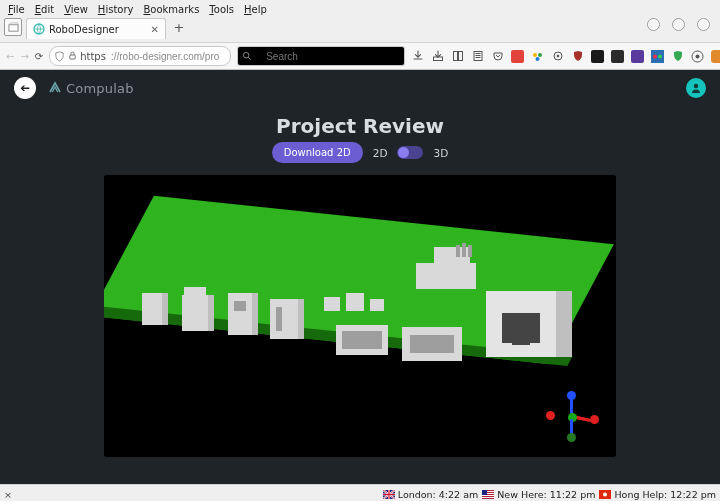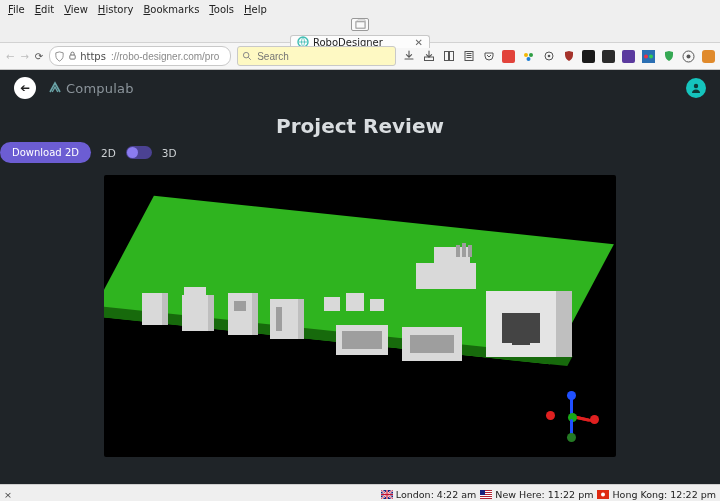--- a/index.html
+++ b/index.html
@@ -4,54 +4,54 @@
 <style>
   html, body { margin:0; padding:0; font-family: "DejaVu Sans", Arial, sans-serif; }
   body { width:720px; height:501px; overflow:hidden; background:#d8d8d8; color:#222; }
 
   
   .menubar { height:18px; background:#efefef; display:flex; align-items:center; font-size:10px; padding:0 4px; gap:2px; }
   .menubar span { padding:0 4px; cursor:default; }
   .menubar span::first-letter { text-decoration:underline; }
 
   
-  .tabstrip { height:24px; background:#efefef; display:flex; align-items:center; padding:0 4px; gap:4px;flex-direction:column; }
+  .tabstrip { height:24px; background:#efefef; display:flex; padding:0 4px; gap:4px; }
   .winicon { width:16px; height:16px; border:1px solid #999; border-radius:2px; background:#fafafa; display:flex; align-items:center; justify-content:center; font-size:9px; color:#777; }
   .tab { height:20px; min-width:126px; background:#fcfcfc; border:1px solid #c8c8c8; border-bottom:none; border-radius:3px 3px 0 0; display:flex; align-items:center; padding:0 6px; gap:4px; font-size:10px; }
   .tab .fav { width:12px; height:12px; }
   .tab .ttitle { flex:1; white-space:nowrap; overflow:hidden; text-overflow:ellipsis; }
   .tab .tx { font-size:10px; color:#666; }
   .addtab { width:18px; height:18px; display:flex; align-items:center; justify-content:center; font-size:13px; color:#555; }
   .spacer { flex:1; }
   .winctrl { display:flex; gap:12px; padding-right:6px; }
   .winbtn { width:11px; height:11px; border:1px solid #9b9b9b; border-radius:50%; background:#f4f4f4; box-shadow:inset 0 0 0 1px #fff; }
 
   
   .addrbar { height:26px; background:#f6f6f6; border-top:1px solid #d2d2d2; border-bottom:1px solid #c4c4c4; display:flex; align-items:center; padding:0 6px; gap:6px; font-size:10px; }
   .navbtn { width:14px; height:14px; display:flex; align-items:center; justify-content:center; color:#555; }
   .navbtn.dis { color:#bdbdbd; }
   .urlbox { flex:0 0 172px; height:18px; background:#fff; border:1px solid #c9c9c9; border-radius:9px; display:flex; align-items:center; padding:0 4px; gap:3px; color:#8a8a8a; overflow:hidden; }
   .urlbox .lock { color:#6a6a6a; }
   .urlbox input { border:none; outline:none; font-size:10px; flex:1; color:#8a8a8a; background:transparent; min-width:0; }
-  .searchbox { flex:0 0 60px; height:18px; background:#fef9c3; border:1px solid #c9c9c9; border-radius:3px; display:flex; align-items:center; padding:0 4px; gap:3px; }
+  .searchbox { flex:0 0 60px; height:18px; background:#000000; border:1px solid #c9c9c9; border-radius:3px; display:flex; align-items:center; padding:0 4px; gap:12px; }
   .searchbox input { border:none; outline:none; font-size:10px; flex:1; color:#888; background:transparent; min-width:0; }
   .exticons { display:flex; align-items:center; gap:7px; margin-left:auto; }
   .exticon { width:13px; height:13px; display:flex; align-items:center; justify-content:center; }
   .ext-sq { width:13px; height:13px; border-radius:2px; }
 
   
   .page { height:414px; background:#1f2428; color:#d6d6d6; position:relative; overflow:hidden; }
   .appbar { height:36px; display:flex; align-items:center; padding:0 14px; }
   .back-round { width:22px; height:22px; background:#fff; border-radius:50%; display:flex; align-items:center; justify-content:center; color:#222; font-size:12px; }
   .brand { margin-left:12px; display:flex; align-items:center; gap:4px; color:#8b949b; font-size:13px; letter-spacing:.2px; }
   .avatar { width:20px; height:20px; border-radius:50%; background:#15c4bd; display:flex; align-items:center; justify-content:center; margin-left:auto; }
   .content { padding-top:4px; text-align:center; }
   .title { font-size:20px; font-weight:700; color:#d9dde0; margin:4px 0 4px; }
   .subtitle { font-size:10.5px; color:#b9bfc4; margin-bottom:10px; }
-  .controls { display:flex; align-items:center; gap:10px; font-size:10.5px; color:#cfd3d6; }
+  .controls { display:flex; align-items:center; justify-content:center; gap:10px; font-size:10.5px; color:#cfd3d6; }
   .pill { background:#6c5dd3; color:#fff; padding:5px 12px; border-radius:12px; font-size:10px; }
   .switch { width:26px; height:13px; background:#4b4292; border-radius:7px; position:relative; }
   .knob { width:11px; height:11px; background:#8b7cf0; border-radius:50%; position:absolute; top:1px; left:1px; }
 
   .viewer { width:512px; height:282px; background:#000; margin:12px auto 0; position:relative; border-radius:2px; overflow:hidden; }
   
   .board-top { position:absolute; background:#2fb41f; }
   .board-side { position:absolute; background:#176a0c; }
   
   .comp { position:absolute; background:#d9d9d9; }
@@ -329,16 +329,16 @@
         <rect width="5" height="5" fill="#1a237e"></rect>
       </svg>
     <span>New Here:</span>
       <span>11:22 pm</span>
   </div>
   <div class="clockitem">
     <svg class="flag" viewBox="0 0 12 9">
         <rect width="12" height="9" fill="#de2910"></rect>
         <circle cx="6" cy="4.5" r="2" fill="#fff"></circle>
       </svg>
-    <span>Hong Kong:</span>
+    <span>Hong Help:</span>
       <span>12:22 pm</span>
   </div>
 </div>
 
 </body></html>

